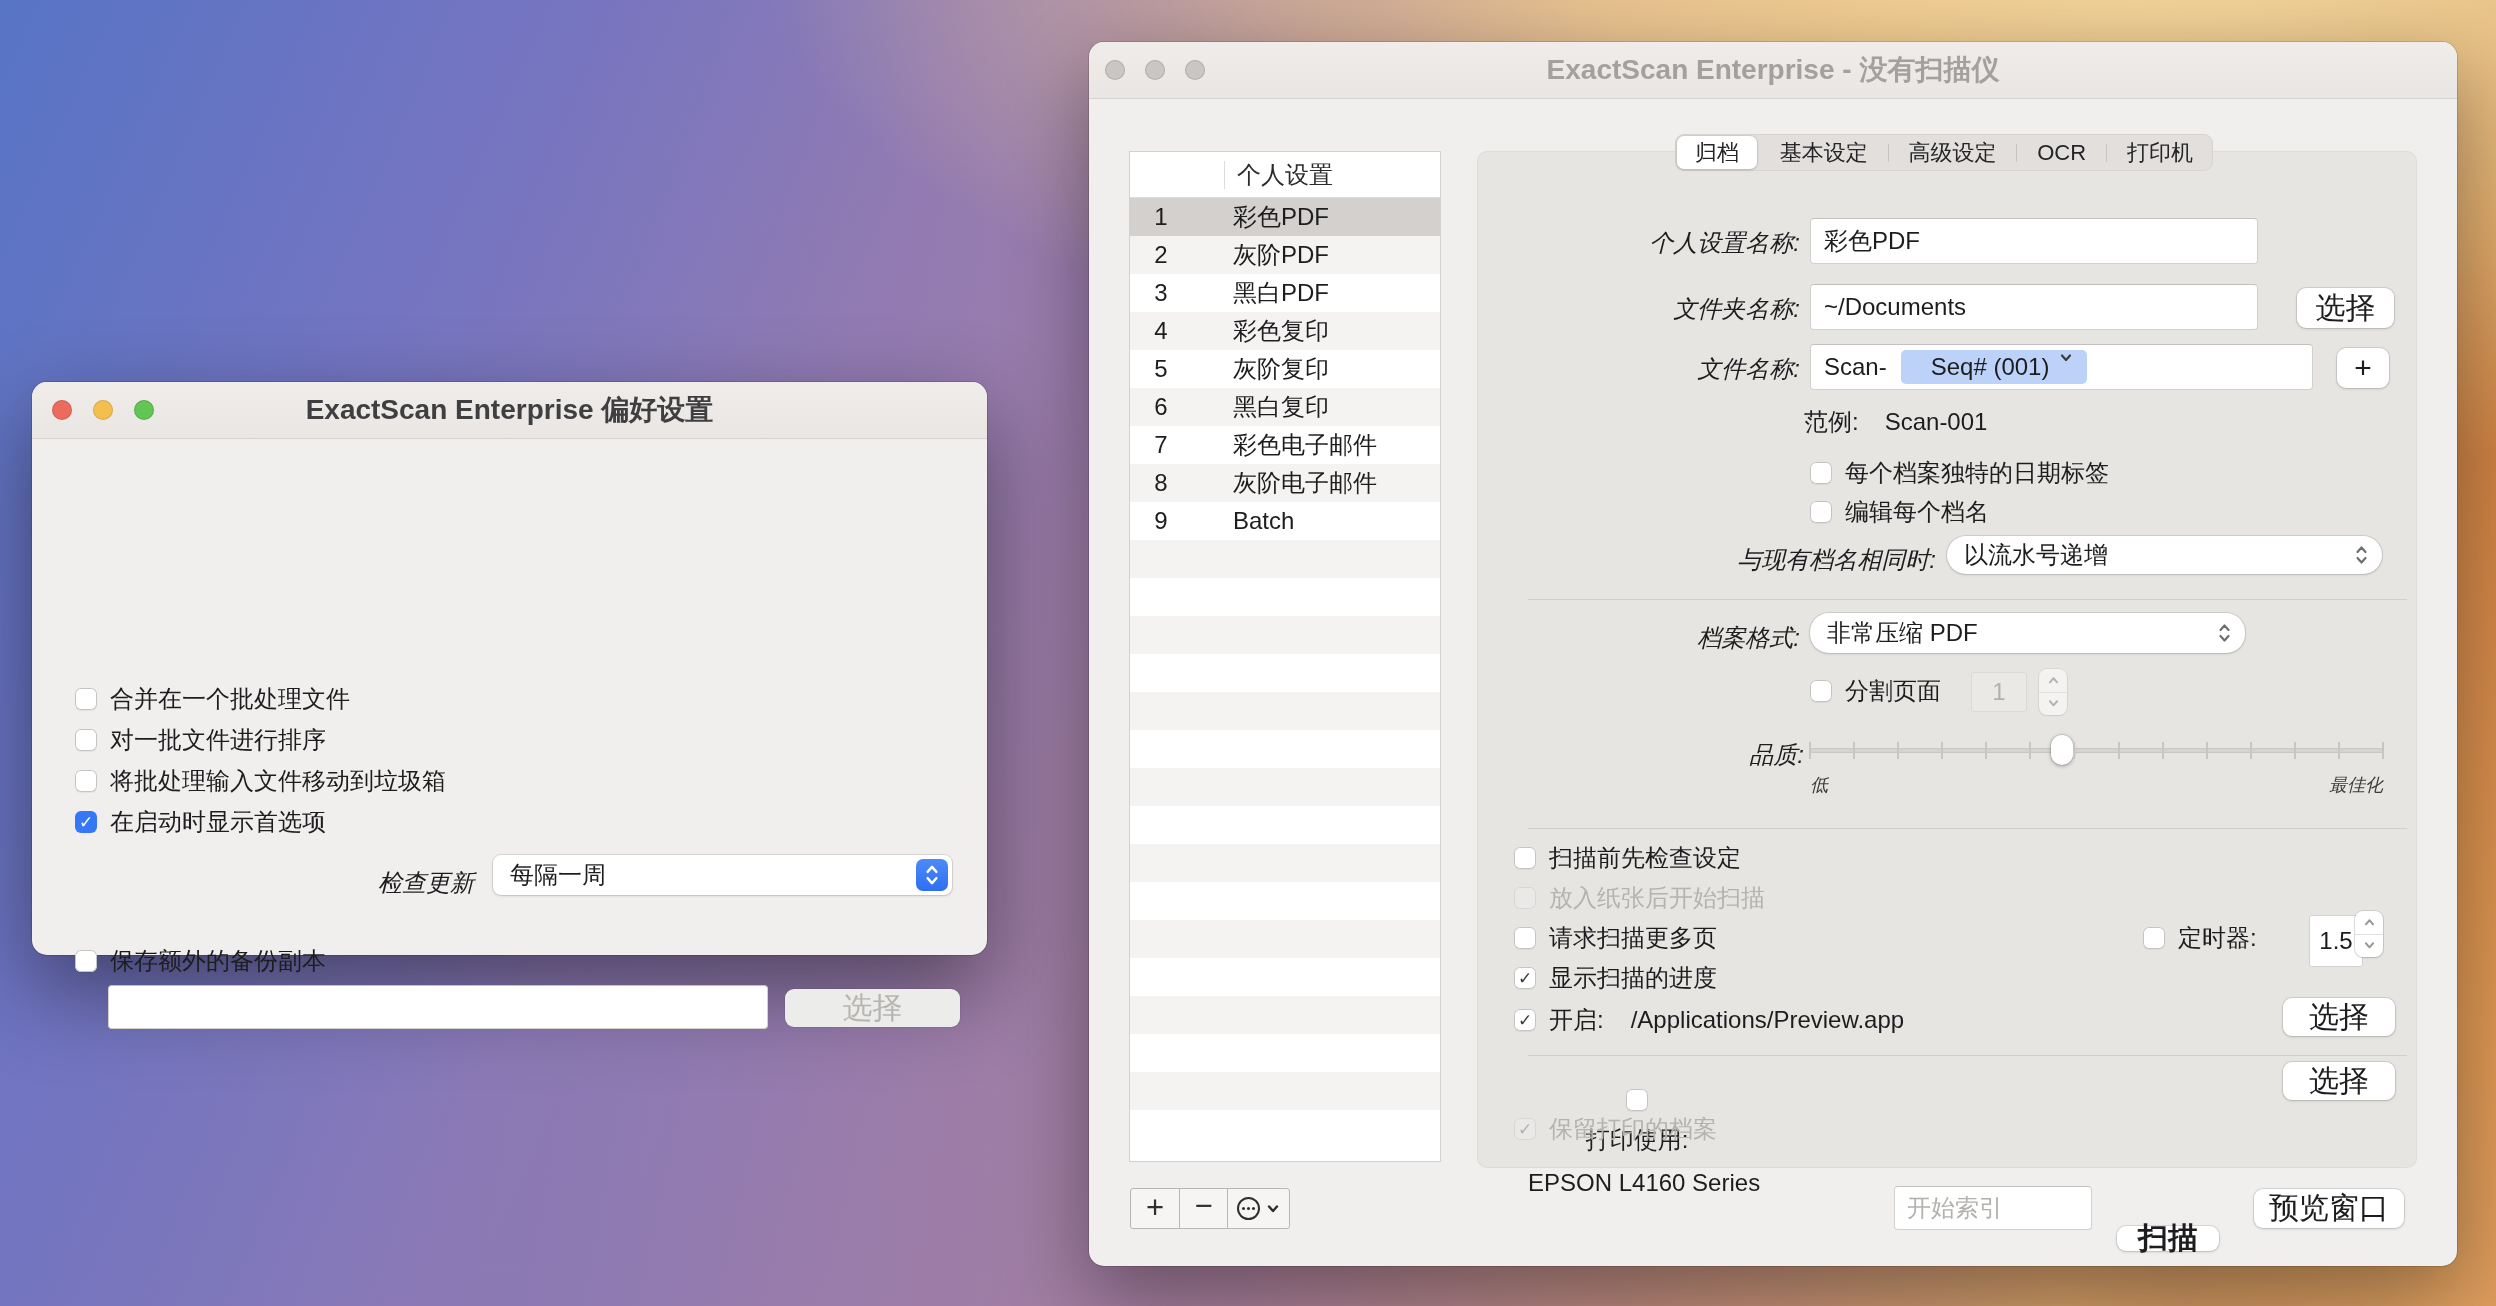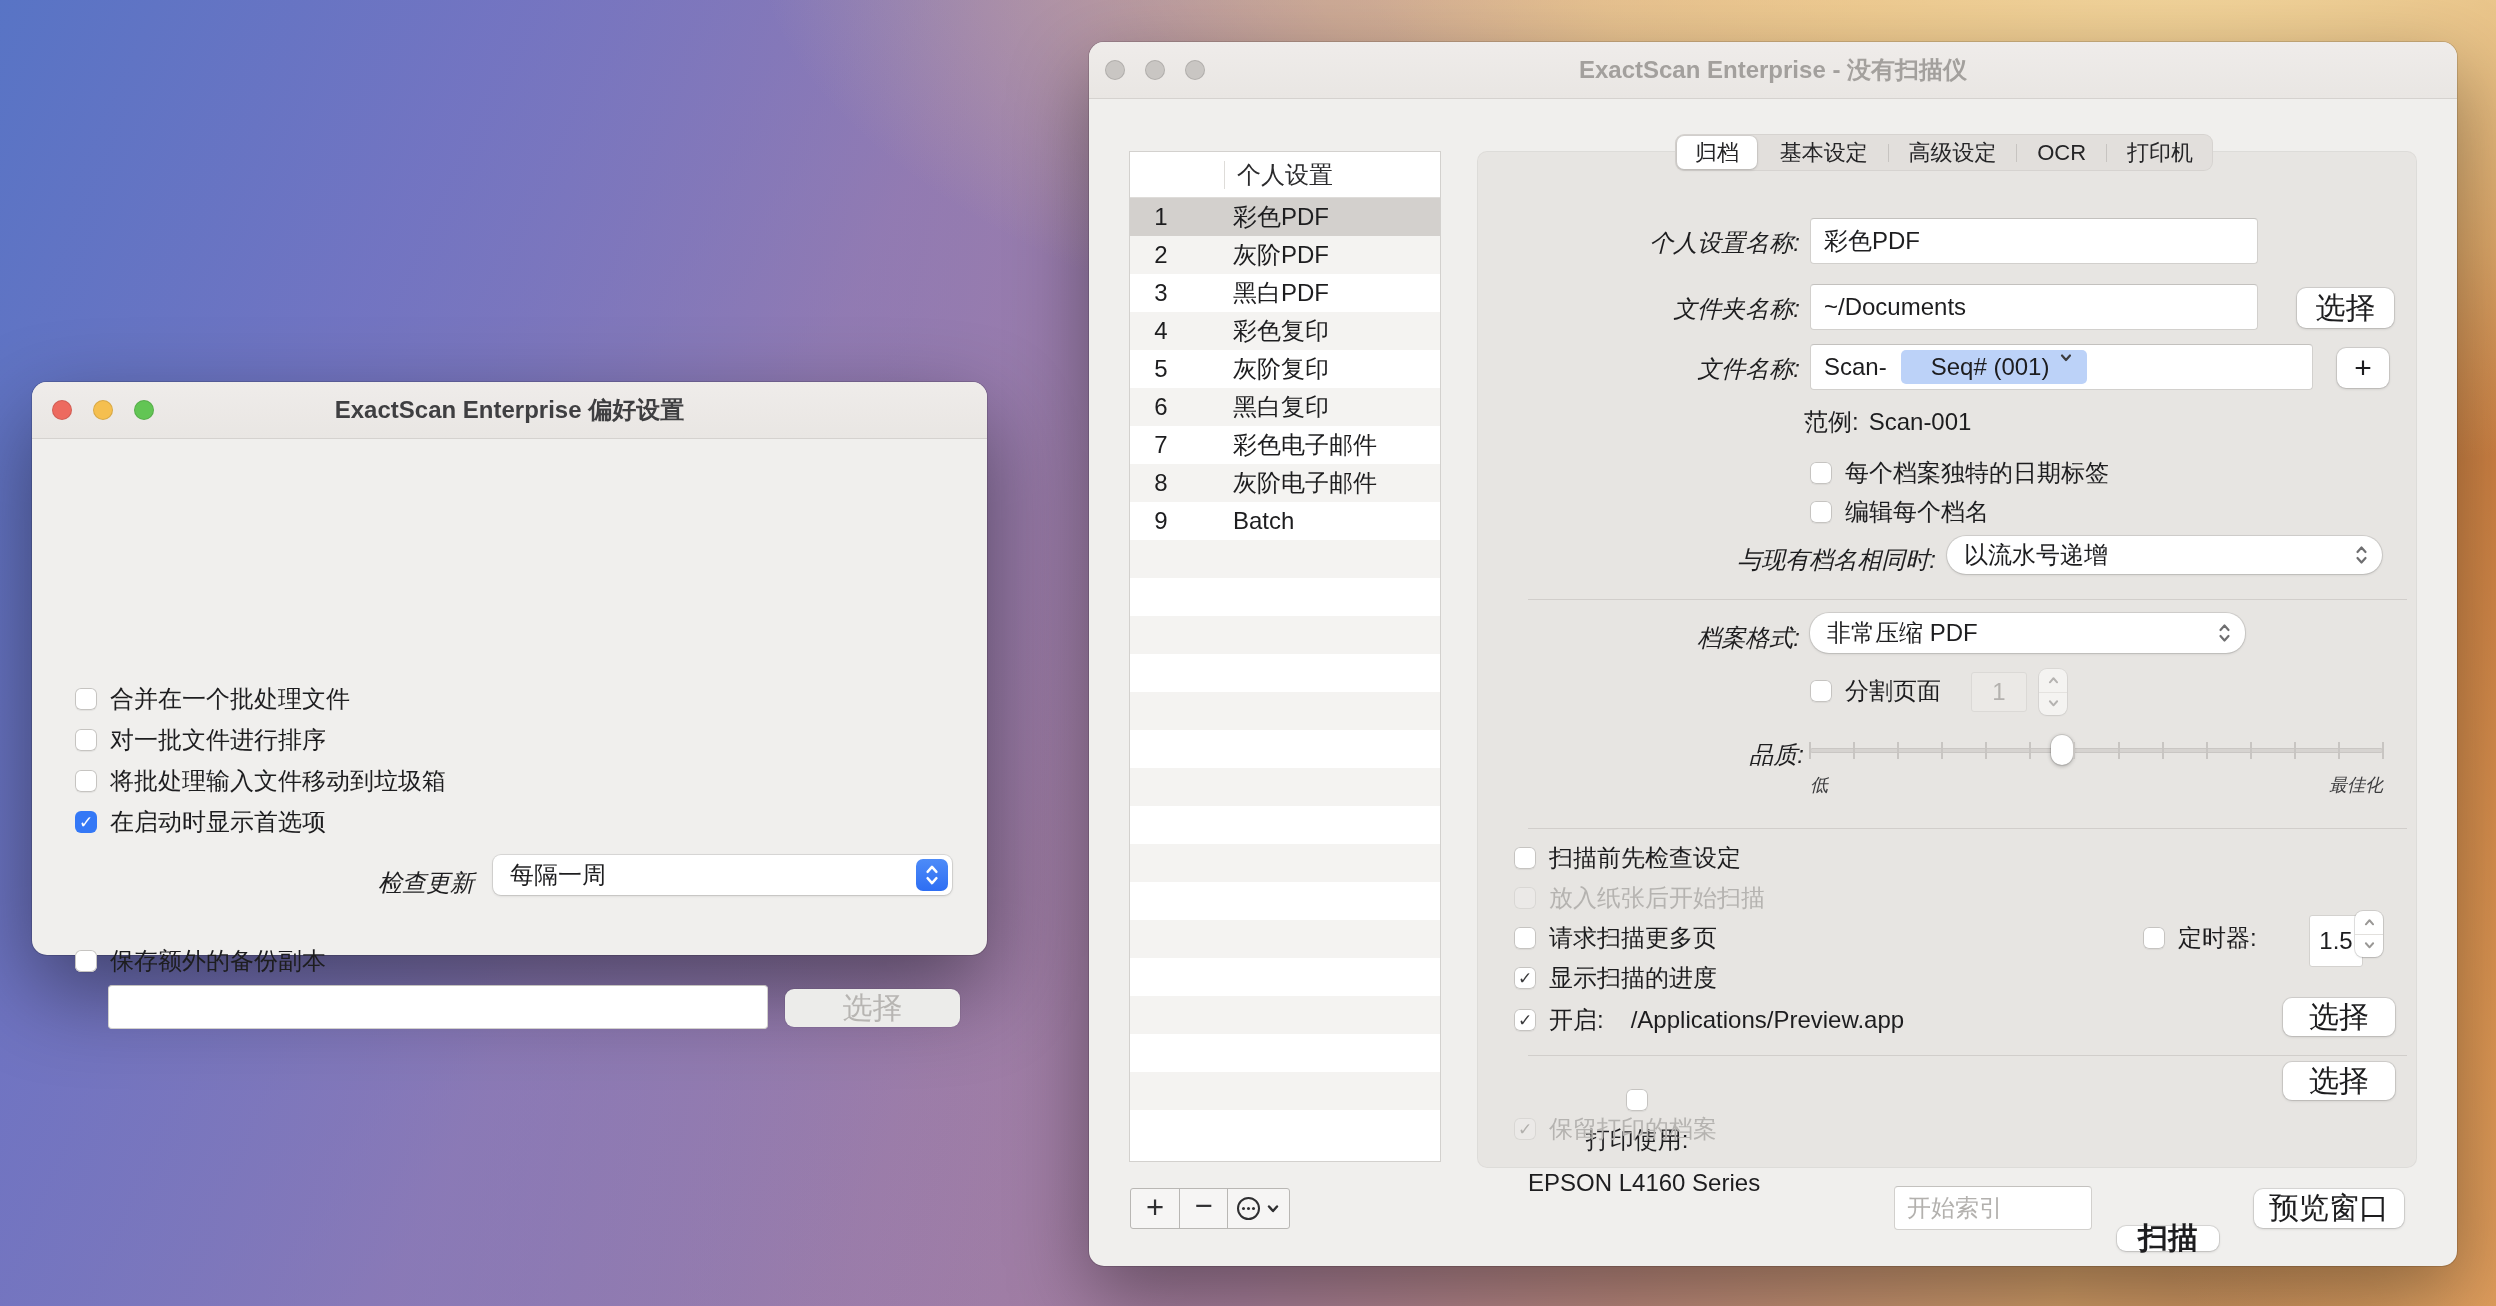--- a/index.html
+++ b/index.html
@@ -24,21 +24,21 @@
     box-shadow:0 0 0 1px rgba(0,0,0,.14), 0 35px 90px rgba(0,0,0,.45); }
   .window.main{ left:1089px; top:42px; width:1368px; height:1224px;
     box-shadow:0 0 0 1px rgba(0,0,0,.13), 0 30px 80px rgba(0,0,0,.38); }
   .titlebar{
     position:relative; height:57px;
     background:linear-gradient(#efecea,#e9e6e3);
     border-bottom:1px solid #d5d2cf;
     border-radius:15px 15px 0 0;
     display:flex; align-items:center; justify-content:center;
   }
-  .title{ font-weight:bold; font-size:24px; color:#3f3f41; }
+  .title{ font-weight:bold; font-size:28px; color:#3f3f41; }
   .main .title{ color:#a3a09d; }
   .lights{ position:absolute; left:20px; top:0; height:100%; display:flex; align-items:center; gap:21px; }
   .light{ width:20px; height:20px; border-radius:50%; box-shadow:inset 0 0 0 1px rgba(0,0,0,.12); }
   .light.red{ background:#ed6a5f; } .light.yellow{ background:#f5bf4f; } .light.green{ background:#62c554; }
   .light.gray{ background:#c9c6c3; }
   
   .lbl{ position:absolute; white-space:nowrap;font-style:italic; }
   .lbl.r{ text-align:right; }
   .tfield{
     position:absolute; background:#fff;
@@ -355,21 +355,21 @@
         <span>Scan-</span>
         <span class="token">
           <span>Seq# (001)</span>
           <svg width="14" height="10" viewBox="0 0 14 10" fill="none">
             <path d="M3 2.5 L7 7 L11 2.5" stroke="#3c3c3e" stroke-width="2.2" stroke-linecap="round" stroke-linejoin="round"></path>
           </svg>
         </span>
       </div>
       <div class="btn" style="left:860px; top:197px; width:52px; height:40px; font-size:30px; font-weight:300;">+</div>
 
-      <div class="cbrow" style="left:327px; top:255px; gap:10px;">
+      <div class="cbrow" style="left:327px; top:255px; gap:26px;">
         <span>范例:</span>
         <span>Scan-001</span>
       </div>
 
       <div class="cbrow" style="left:333px; top:306px;">
         <span class="cb"></span>
         <span>每个档案独特的日期标签</span>
       </div>
       <div class="cbrow" style="left:333px; top:345px;">
         <span class="cb"></span>

